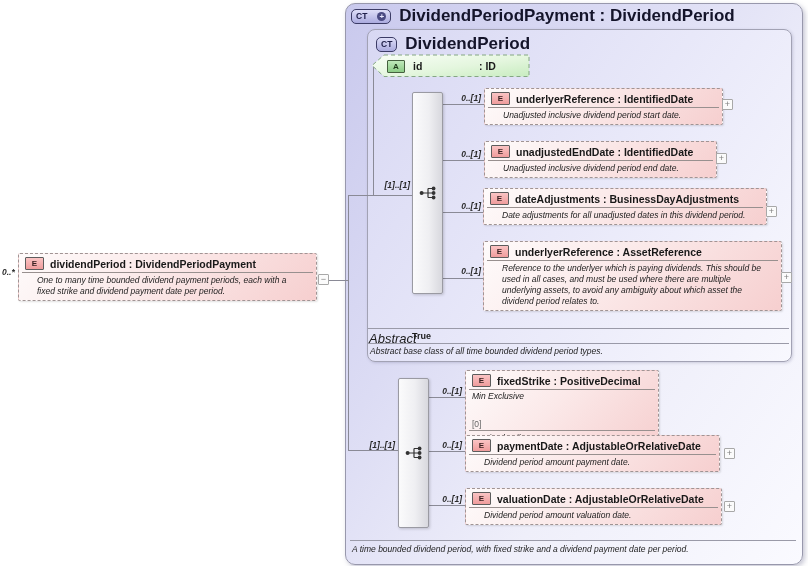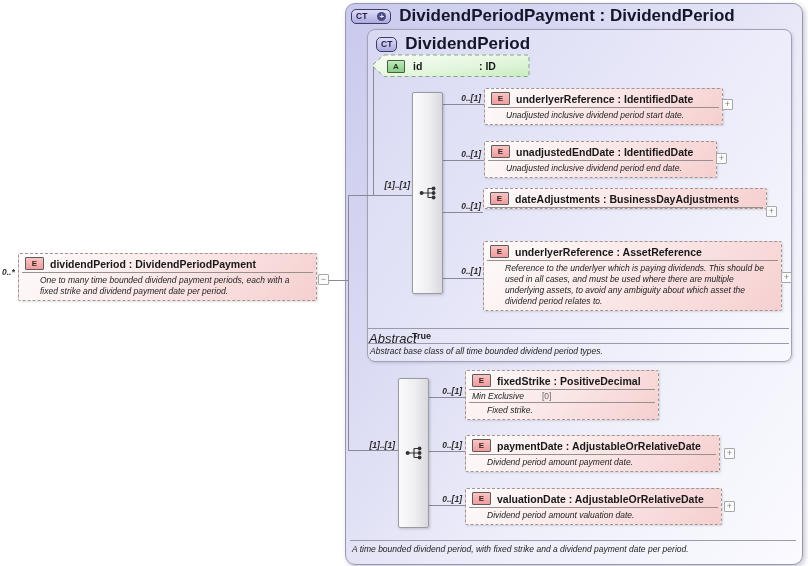--- a/index.html
+++ b/index.html
@@ -32,22 +32,22 @@
     font-size:8px; line-height:9px; font-weight:bold;
   }
   
   .ebox {
     position:absolute; border:1px dashed #a09494; border-radius:2px;
     background:linear-gradient(135deg,#fefbfb 0%,#fbe9e9 45%,#f6cfcf 100%);
     box-shadow:1px 1px 2px rgba(0,0,0,.12);
   }
   .ebox-title { display:flex; align-items:center; gap:6px; padding:3px 6px 2px; font-weight:bold; font-size:10.5px; white-space:nowrap; color:#181818; }
   .ebox-sep { height:0; border-top:1px solid #98908f; margin:0 3px; }
-  .ebox-doc { padding:2px 12px 3px; font-style:italic; font-size:8.5px; line-height:11px; color:#1c1c1c;margin-left:9px; }
-  .facet-row { display:flex; gap:18px; padding:1px 6px; font-size:8.5px; align-items:baseline; }
+  .ebox-doc { padding:2px 18px 3px; font-style:italic; font-size:8.5px; line-height:11px; color:#1c1c1c; }
+  .facet-row { display:flex; gap:18px; padding:1px 6px; font-size:8.5px; align-items:baseline;flex-direction:column; }
   .facet-label { font-style:italic; }
   .facet-value { color:#666; }
   .badge {
     display:inline-flex; align-items:center; justify-content:center; flex:0 0 auto;
     width:17px; height:11px; border:1px solid #5c5c5c; border-radius:1px;
     font-size:8px; font-weight:bold; color:#3a2222;
   }
   .badge-e { background:linear-gradient(#fac4c4,#ef9c9c); }
   .badge-a { width:16px; background:linear-gradient(#bfe8ba,#8ccc86); border-color:#45603f; color:#1e3a1a; }
   
@@ -175,20 +175,21 @@
   </div>
   <div class="toggle" style="left:716px;top:153px;">+</div>
 
   <div class="card alignr" style="left:445px;top:201px;width:36px;">0..[1]</div>
   <div class="ebox" style="left:483px;top:188px;width:282px;">
     <div class="ebox-title">
       <span class="badge badge-e">E</span>
       <span>dateAdjustments : BusinessDayAdjustments</span>
     </div>
     <div class="ebox-sep"></div>
+    <div class="ebox-doc">Date adjustments for all unadjusted dates in this dividend period.</div>
   </div>
   <div class="toggle" style="left:766px;top:206px;">+</div>
 
   <div class="card alignr" style="left:445px;top:266px;width:36px;">0..[1]</div>
   <div class="ebox" style="left:483px;top:241px;width:297px;">
     <div class="ebox-title">
       <span class="badge badge-e">E</span>
       <span>underlyerReference : AssetReference</span>
     </div>
     <div class="ebox-sep"></div>

